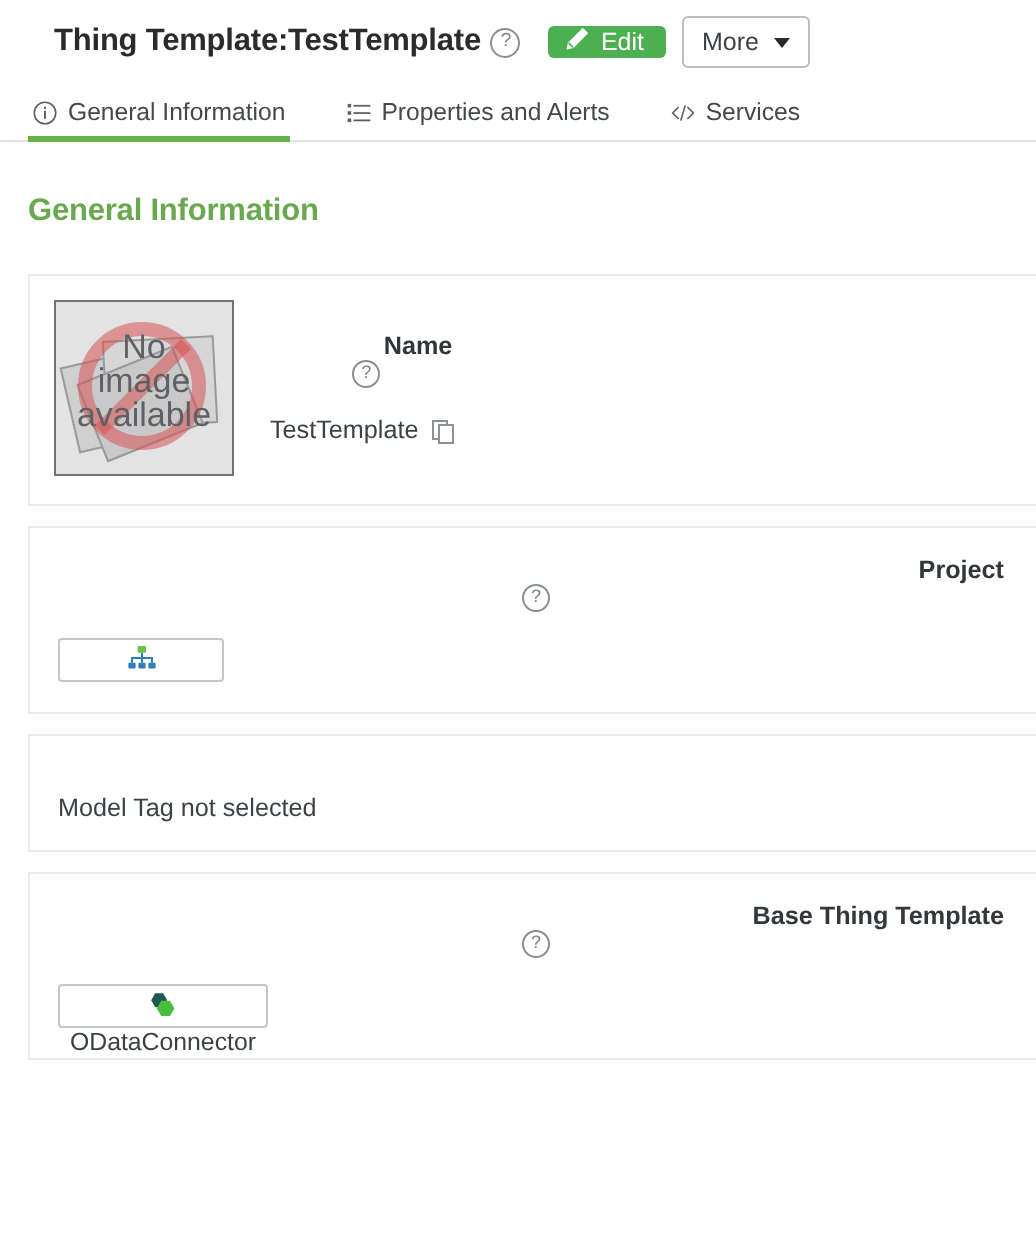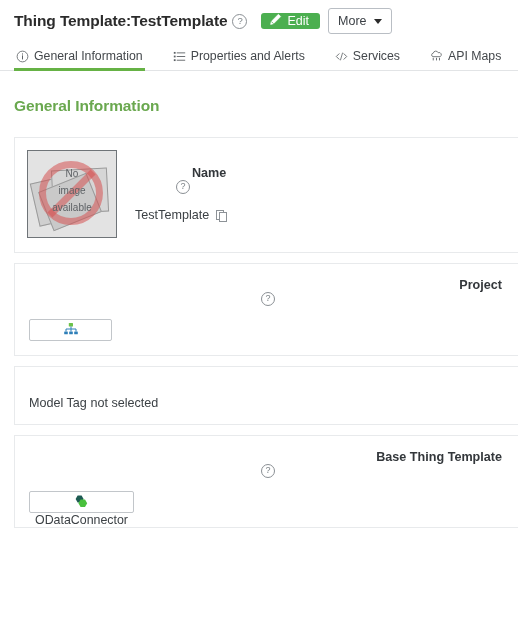--- a/index.html
+++ b/index.html
@@ -14,21 +14,21 @@
     font-family: "Liberation Sans", sans-serif;
     color: #2b2b2b;
     -webkit-font-smoothing: antialiased;
   }
 
   
   .page-header {
     height: 42px;
     display: flex;
     align-items: center;
-    padding: 0 0 0 14px;
+    padding: 0 0 0 27px;
     background: #ffffff;
     box-sizing: border-box;
   }
   .page-title {
     font-size: 15.5px;
     font-weight: bold;
     color: #2b2b2b;
     letter-spacing: -0.1px;
     white-space: nowrap;
     display: flex;
@@ -238,21 +238,21 @@
     width: 61px;
     height: 7px;
     background: rgba(214,82,82,0.55);
     transform: rotate(-45deg);
     transform-origin: center;
   }
   .ph-text {
     position: absolute;
     left: 0; right: 0; top: 14px;
     text-align: center;
-    font-size: 10px;
+    font-size: 17px;
     line-height: 17px;
     color: #5d6165;
     font-family: "Liberation Sans", sans-serif;
     z-index: 3;
     pointer-events: none;
   }
   .name-block { padding-top: 16px; }
   .copy-icon {
     display: inline-block;
     width: 10px;
@@ -370,31 +370,20 @@
     <span class="tab-ico">
       <svg width="15" height="13" viewBox="0 0 18 16" fill="none" aria-hidden="true">
         <path d="M5.6 4.2L1.8 8l3.8 3.8" stroke="#5b6064" stroke-width="1.2" fill="none" stroke-linecap="round" stroke-linejoin="round"></path>
         <path d="M12.4 4.2L16.2 8l-3.8 3.8" stroke="#5b6064" stroke-width="1.2" fill="none" stroke-linecap="round" stroke-linejoin="round"></path>
         <path d="M10.4 3.2L7.6 12.8" stroke="#5b6064" stroke-width="1.1" stroke-linecap="round"></path>
       </svg>
     </span>
     <span>Services</span>
   </div>
 
-  <div class="tab">
-    <span class="tab-ico">
-      <svg width="14" height="13" viewBox="0 0 16 16" fill="none" aria-hidden="true">
-        <path d="M3.6 8.2a2.2 2.2 0 0 1 .4-4.3 3.2 3.2 0 0 1 6.1-.5 2.4 2.4 0 0 1 2.3 4.8z" stroke="#5b6064" stroke-width="1" fill="none" stroke-linejoin="round"></path>
-        <rect x="3.4" y="9.6" width="1.1" height="3.2" fill="#5b6064"></rect>
-        <rect x="7.4" y="9.6" width="1.1" height="3.2" fill="#5b6064"></rect>
-        <rect x="11.2" y="9.6" width="1.1" height="3.2" fill="#5b6064"></rect>
-      </svg>
-    </span>
-    <span>API Maps</span>
-  </div>
 </div>
 
 <div class="content">
 
   <div class="section-heading">General Information</div>
 
   <div class="card card-name">
     <div class="card-inner">
       <div class="img-placeholder">
         <div class="ph-frame ph-f1"></div>

